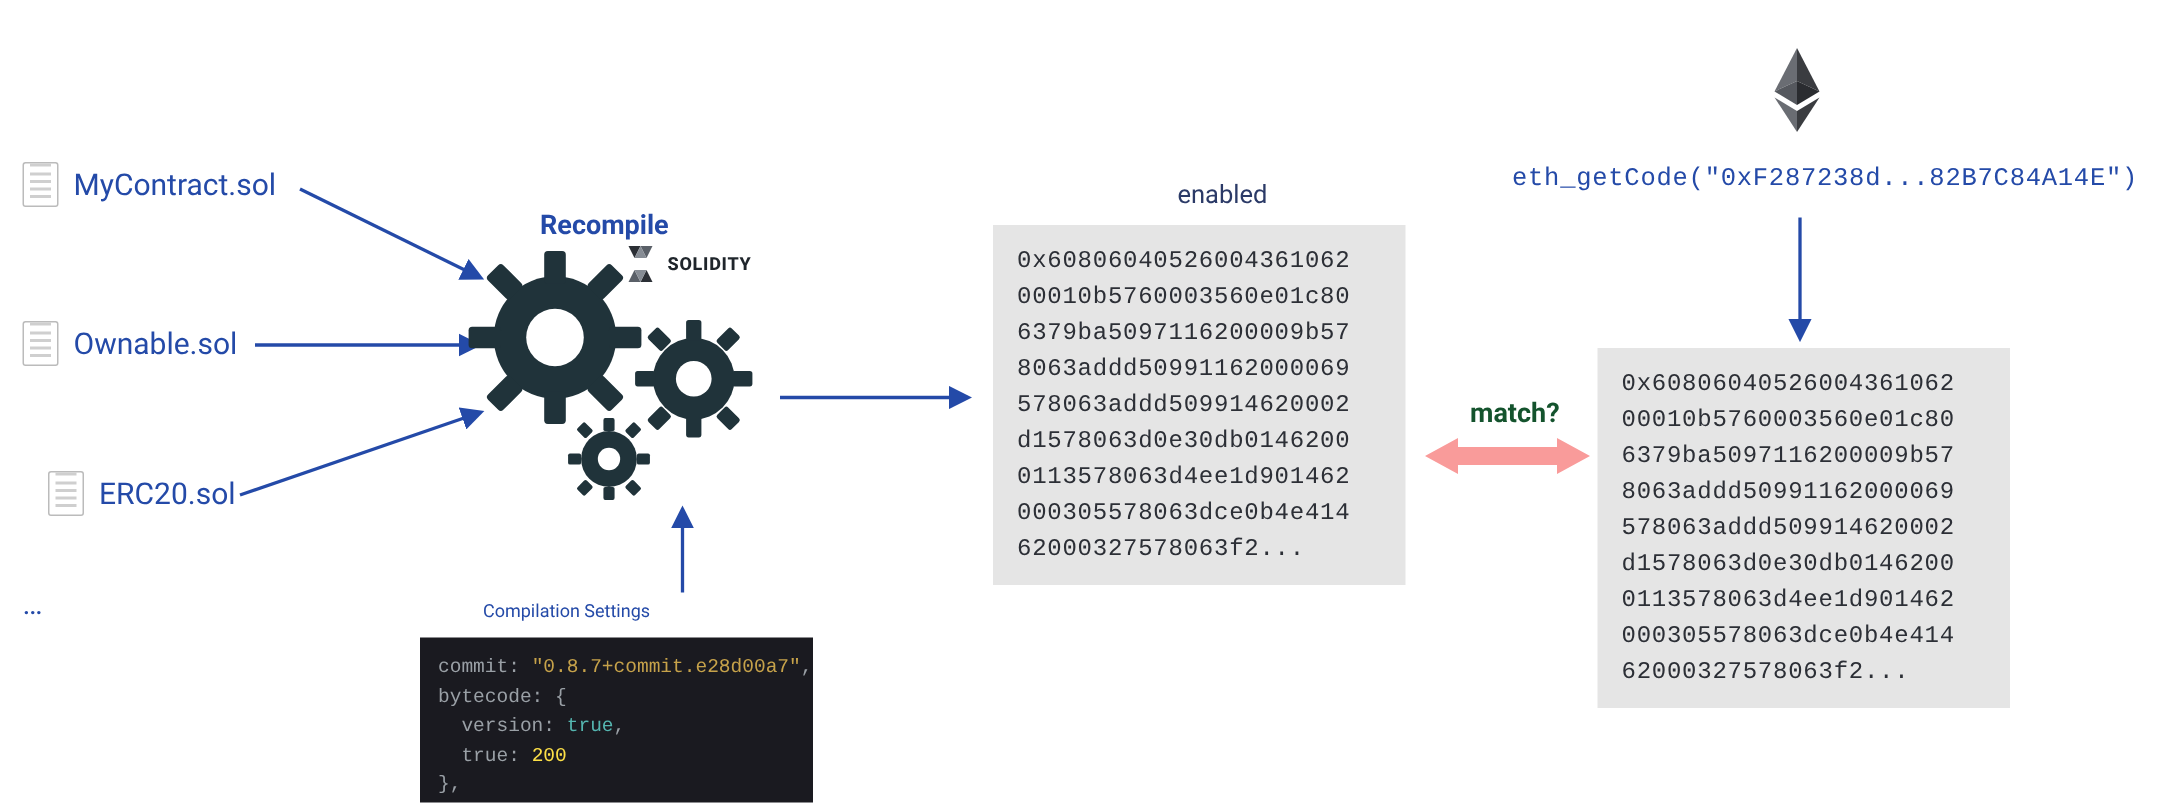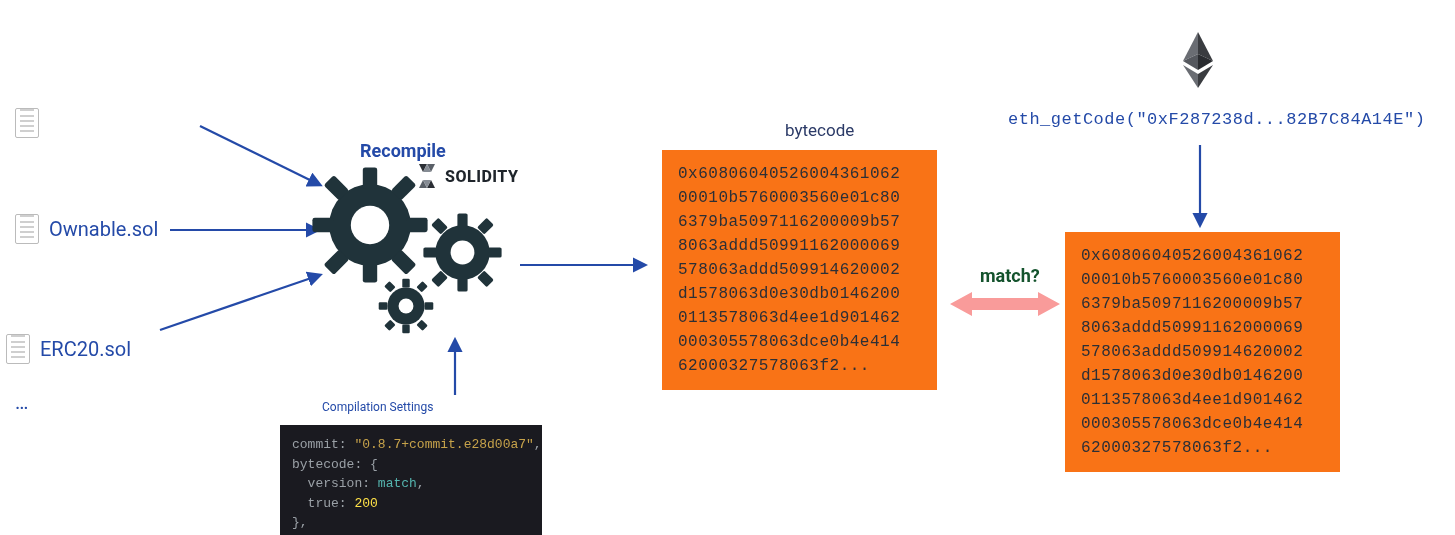--- a/index.html
+++ b/index.html
@@ -30,25 +30,25 @@
   .ellipsis { color: #244aa8; font-size: 20px; }
 
   
   .gear-cluster { width: 200px; height: 200px; position: relative; }
   .gear { position: absolute; color: #20333a; }
   .gear svg { width: 100%; height: 100%; display: block; }
 
   .recompile-label { color: #244aa8; font-weight: 700; font-size: 18px; text-align: right; }
   .solidity-row { display: flex; align-items: center; gap: 6px; position: absolute; }
   .solidity-icon { width: 24px; height: 28px; }
-  .solidity-text { font-weight: 800; font-size: 16px; color: #1f252b; letter-spacing: 0.5px; }
+  .solidity-text { font-weight: 800; font-size: 12px; color: #1f252b; letter-spacing: 0.5px; }
 
   
   .bytecode-box {
-    background: #f97316; color: #2c2f36; font-family: "Courier New", monospace;
+    background: #e5e5e5; color: #2c2f36; font-family: "Courier New", monospace;
     font-size: 16px; line-height: 1.5; padding: 12px 16px;
     white-space: pre; letter-spacing: 0.5px;
   }
   .bytecode-label { color: #2b3a67; font-size: 17px; }
 
   
   .eth-icon { width: 36px; height: 60px; }
   .getcode { color: #244aa8; font-family: "Courier New", monospace; font-size: 17px; letter-spacing: 0.5px; }
 
   
@@ -69,26 +69,27 @@
   .tok-str { color: #c6a24a; }
   .tok-true { color: #55b6b0; }
   .tok-num { color: #fde047; }
 
 </style>
 </head>
 <body>
 
 <div class="abs file-row" style="left:15px; top:108px;">
   <span class="file-icon"></span>
+  <span class="file-label">MyContract.sol</span>
 </div>
 <div class="abs file-row" style="left:15px; top:214px;">
   <span class="file-icon"></span>
   <span class="file-label">Ownable.sol</span>
 </div>
-<div class="abs file-row" style="left:6px; top:314px;margin-top:20px;">
+<div class="abs file-row" style="left:32px; top:314px;">
   <span class="file-icon"></span>
   <span class="file-label">ERC20.sol</span>
 </div>
 <div class="abs ellipsis" style="left:15px; top:390px;">…</div>
 
 <svg class="arrow-svg" style="left:0;top:0;" width="1455" height="535">
   <defs>
     <marker id="ah-blue" viewBox="0 0 10 10" refX="8" refY="5" markerWidth="7" markerHeight="7" orient="auto">
       <path d="M0,0 L10,5 L0,10 z" fill="#244aa8"></path>
     </marker>
@@ -170,21 +171,21 @@
       <rect x="18" y="12" width="12" height="14" rx="2" transform="rotate(-45 24 19)"></rect>
       <rect x="70" y="12" width="12" height="14" rx="2" transform="rotate(45 76 19)"></rect>
       <rect x="18" y="74" width="12" height="14" rx="2" transform="rotate(45 24 81)"></rect>
       <rect x="70" y="74" width="12" height="14" rx="2" transform="rotate(-45 76 81)"></rect>
       <circle cx="50" cy="50" r="12" fill="#fff"></circle>
     </g>
       </svg>
   </div>
 </div>
 
-<div class="abs bytecode-label" style="left:785px; top:120px;">bytecode</div>
+<div class="abs bytecode-label" style="left:785px; top:120px;">enabled</div>
 <div class="abs bytecode-box" style="left:662px; top:150px; width:275px;"><span>0x60806040526004361062</span>
 <span>00010b5760003560e01c80</span>
 <span>6379ba5097116200009b57</span>
 <span>8063addd50991162000069</span>
 <span>578063addd509914620002</span>
 <span>d1578063d0e30db0146200</span>
 <span>0113578063d4ee1d901462</span>
 <span>000305578063dce0b4e414</span>
 <span>62000327578063f2...</span></div>
 
@@ -213,15 +214,15 @@
 <span>8063addd50991162000069</span>
 <span>578063addd509914620002</span>
 <span>d1578063d0e30db0146200</span>
 <span>0113578063d4ee1d901462</span>
 <span>000305578063dce0b4e414</span>
 <span>62000327578063f2...</span></div>
 
 <div class="abs settings-label" style="left:322px; top:400px;">Compilation Settings</div>
 <div class="abs settings-box" style="left:280px; top:425px; width:262px;"><span class="tok-key">commit: </span><span class="tok-str">"0.8.7+commit.e28d00a7"</span><span class="tok-key">,</span>
 <span class="tok-key">bytecode: {</span>
-<span class="tok-key">  version: </span><span class="tok-true">match</span><span class="tok-key">,</span>
+<span class="tok-key">  version: </span><span class="tok-true">true</span><span class="tok-key">,</span>
 <span class="tok-key">  true: </span><span class="tok-num">200</span>
 <span class="tok-key">},</span></div>
 
 </body></html>

